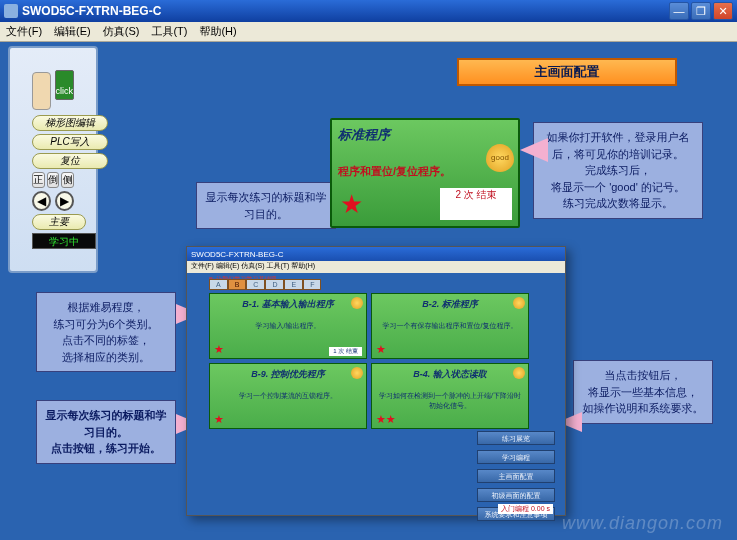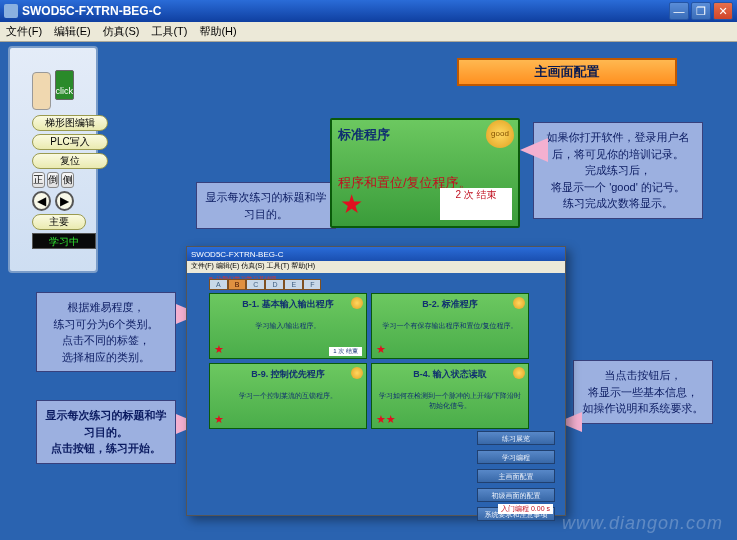--- a/index.html
+++ b/index.html
@@ -18,54 +18,54 @@
 .menubar { height: 20px; background: #ece9d8; border-bottom: 1px solid #aca899; display: flex; align-items: center; padding: 0 6px; font-size: 11px; }
 .menubar span { margin-right: 12px; }
 
 
 .canvas { position: relative; width: 737px; height: 498px; background: #2a63b0; }
 
 
 .toolbox { position: absolute; left: 8px; top: 4px; width: 90px; background: linear-gradient(#e4ecf8,#cedef2); border: 2px solid #7a9cc8; border-radius: 4px; padding: 22px; text-align: center; }
 .avatar { width: 38px; height: 38px; background: #f0d8b0; border: 1px solid #999; border-radius: 4px; margin: 2px auto; display: inline-block; vertical-align: top; }
 .click-box { display: inline-block; width: 30px; height: 30px; background: #2a8a2a; border: 1px solid #666; border-radius: 2px; color: #fff; font-size: 9px; line-height: 40px; vertical-align: top; margin-left: 4px; }
-.tool-btn { display: block; margin: 3px auto; width: 76px; height: 16px; background: linear-gradient(#fafae0,#eaeab0); border: 1px solid #9a9a50; border-radius: 8px; font-size: 10px; line-height: 14px; }
+.tool-btn { display: block; margin: 3px auto; width: 76px; height: 16px; background: linear-gradient(#fafae0,#eaeab0); border: 1px solid #9a9a50; border-radius: 8px; font-size: 10px; line-height: 14px; font-style: italic; }
 .tool-row { display: flex; justify-content: center; gap: 2px; margin: 3px 0; }
 .tool-row .small-btn { width: 22px; height: 16px; background: linear-gradient(#f8f8f8,#e0e0e0); border: 1px solid #888; border-radius: 3px; font-size: 10px; line-height: 14px; }
 .arrow-row { display: flex; justify-content: center; gap: 4px; margin: 3px 0; }
 .arrow-btn { width: 24px; height: 20px; background: #f8f8e8; border: 2px solid #555; border-radius: 50%; font-size: 12px; line-height: 16px; }
 .learn-status { margin: 3px auto 0; width: 64px; height: 16px; background: #0a0a0a; color: #30e830; font-size: 10px; line-height: 16px; border: 1px solid #555; }
 
 
 .main-config { position: absolute; right: 60px; top: 16px; width: 220px; height: 28px; background: linear-gradient(#ffb850,#ff9020); border: 2px solid #c05800; color: #0a1a50; font-size: 13px; font-weight: bold; text-align: center; line-height: 24px; }
 
 
 .callout { position: absolute; background: #9cb0e0; border: 1px solid #38407c; padding: 6px 8px; font-size: 11px; color: #0a1a60; text-align: center; line-height: 1.5; }
 .callout.right { }
 
 
 .program-panel { position: absolute; left: 330px; top: 76px; width: 190px; height: 110px; background: linear-gradient(#6cc860,#3a9c3a); border: 2px solid #0a5a0a; border-radius: 2px; padding: 6px; color: #103070; }
-.program-title { font-size: 13px; font-weight: bold; }
-.program-sub { font-size: 13px; font-weight: normal; margin-top: 30px; color: #c01020; }
-.good-badge { position: absolute; right: 4px; top: 0; width: 28px; height: 28px; background: radial-gradient(circle,#ffd860,#e0a020); border-radius: 50% 50% 50% 50% / 55% 55% 45% 45%; font-size: 8px; text-align: center; line-height: 28px; color: #805000; }
+.program-title { font-size: 13px; font-weight: bold; font-style: italic; }
+.program-sub { font-size: 11px; font-weight: bold; margin-top: 20px; color: #c01020; }
+.good-badge { position: absolute; right: 4px; top: 24px; width: 28px; height: 28px; background: radial-gradient(circle,#ffd860,#e0a020); border-radius: 50% 50% 50% 50% / 55% 55% 45% 45%; font-size: 8px; text-align: center; line-height: 28px; color: #805000; }
 .star { position: absolute; left: 8px; bottom: 6px; color: #e01020; font-size: 26px; }
 .result-box { position: absolute; right: 6px; bottom: 6px; width: 72px; height: 32px; background: #fff; font-size: 10px; color: #c01020; text-align: center; line-height: 14px; }
 
 
 .inner-window { position: absolute; left: 186px; top: 204px; width: 380px; height: 270px; background: #2a63b0; border: 1px solid #555; box-shadow: 4px 4px 10px rgba(0,0,0,0.4); }
 .inner-titlebar { height: 14px; background: linear-gradient(#2a6cd8,#1a4fb0); font-size: 8px; color: #fff; padding: 0 4px; display: flex; align-items: center; }
 .inner-menubar { height: 12px; background: #ece9d8; font-size: 7px; padding: 0 4px; }
 .inner-body { position: relative; height: 244px; }
 .inner-tabs { position: absolute; left: 22px; top: 6px; display: flex; font-size: 7px; }
 .inner-tab { padding: 1px 6px; background: #e09040; border: 1px solid #805020; color: #401000; }
 .inner-tab.inactive { background: #c8d8e8; color: #406080; }
 .inner-red { position: absolute; left: 22px; top: 2px; font-size: 6px; color: #e03030; }
 .lesson-grid { position: absolute; left: 22px; top: 20px; width: 320px; display: grid; grid-template-columns: 1fr 1fr; gap: 4px; }
 .lesson { background: linear-gradient(#6cc860,#4aad4a); border: 1px solid #0a5a0a; height: 66px; padding: 4px; position: relative; font-size: 8px; color: #103070; text-align: center; }
-.lesson-title { font-weight: bold; font-size: 9px; }
+.lesson-title { font-weight: bold; font-size: 9px; font-style: italic; }
 .lesson-text { margin-top: 10px; font-size: 7px; }
 .lesson .mini-star { position: absolute; left: 4px; bottom: 2px; color: #e01020; font-size: 11px; }
 .lesson .mini-badge { position: absolute; right: 3px; top: 3px; width: 12px; height: 12px; background: radial-gradient(#ffd860,#e0a020); border-radius: 50%; }
 .lesson .mini-count { position: absolute; right: 4px; bottom: 2px; background: #fff; font-size: 6px; padding: 0 4px; }
 .inner-buttons { position: absolute; right: 10px; top: 158px; width: 78px; display: flex; flex-direction: column; gap: 5px; }
 .inner-btn { height: 14px; background: linear-gradient(#5888c8,#3868a8); border: 1px solid #204070; font-size: 7px; color: #eaf0fa; text-align: center; line-height: 13px; }
 .inner-footer { position: absolute; right: 12px; bottom: 3px; font-size: 7px; color: #c01020; background:#fff; padding:0 3px;}
 
 
 .watermark { position: absolute; right: 14px; bottom: 6px; font-size: 18px; color: rgba(255,255,255,0.25); font-style: italic; letter-spacing: 1px; }

